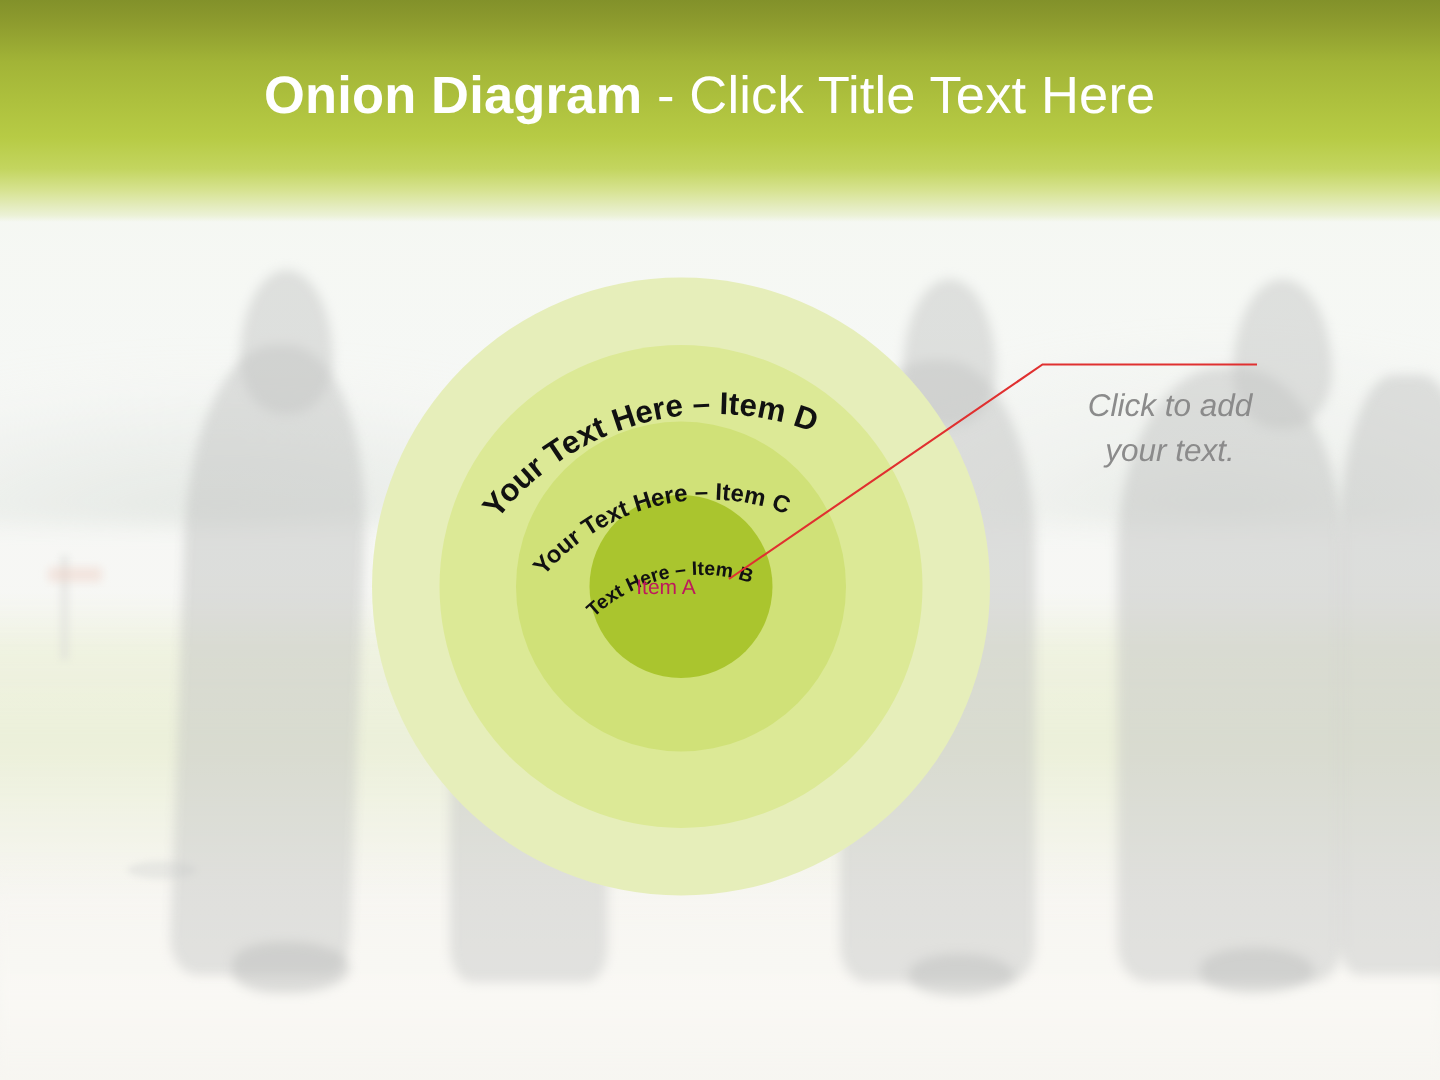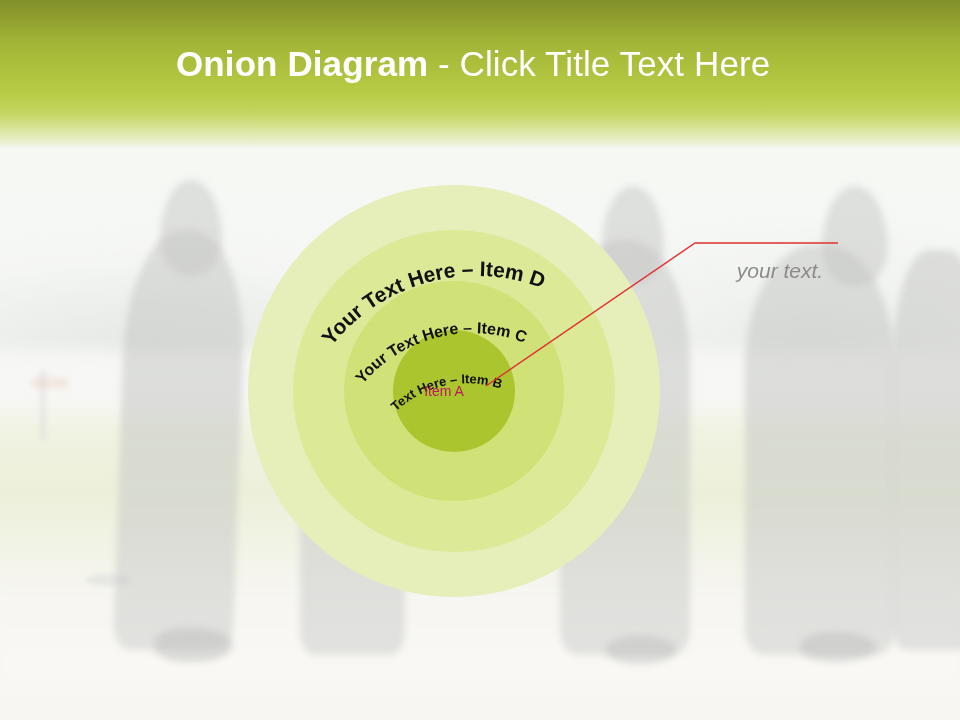--- a/index.html
+++ b/index.html
@@ -363,16 +363,17 @@
     </svg>
 
     <div class="center-label">Item A</div>
   </div>
 
   <svg class="connector" viewBox="0 0 960 720">
     <polyline points="838,243 695,243 486,386" fill="none" stroke="#e03030" stroke-width="1.4"></polyline>
   </svg>
 
   <div class="callout">
+    <div>Click  to add</div>
     <div>your text.</div>
   </div>
 
 </div>
 
 </body></html>

